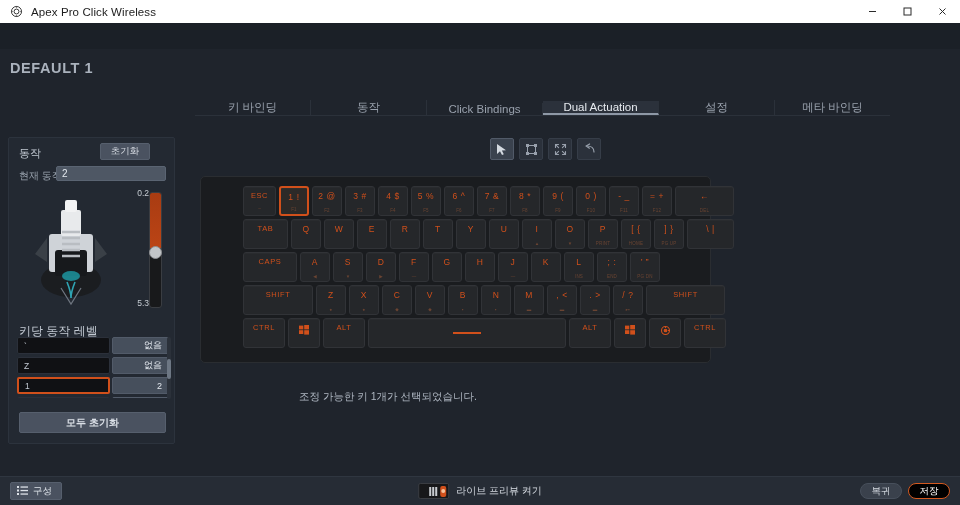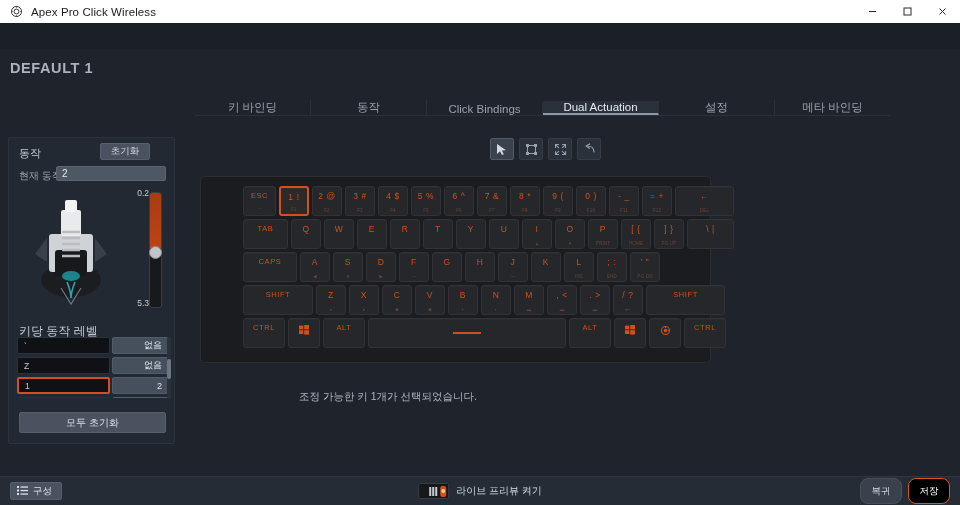--- a/index.html
+++ b/index.html
@@ -143,21 +143,21 @@
     background: #2b313a; border-radius: 2px;
   }
   .lp-scroll-thumb {
     position: absolute; top: 22px; left: 0; width: 4px; height: 20px;
     background: #6d7784; border-radius: 2px;
   }
   .lp-resetall {
     position: absolute; bottom: 10px; left: 10px; width: 147px; height: 21px;
     background: #4a5260; border: 1px solid #565f6d; border-radius: 2px;
     color: #dbe0e7; font-size: 10px;
-    display: flex; align-items: center; justify-content: center;
+    display: flex; align-items: center; justify-content: center; font-weight: bold;
   }
 
   
   .toolbar {
     position: absolute; top: 138px; left: 490px; display: flex; gap: 5px;
   }
   .tool {
     width: 24px; height: 22px; background: #2b313b; border: 1px solid #363d48;
     border-radius: 2px; display: flex; align-items: center; justify-content: center;
   }
@@ -229,21 +229,21 @@
   .toggle-bars i { display: block; width: 1.5px; height: 9px; background: #c9ccd1; }
   .toggle-dot {
     width: 11px; height: 11px; border-radius: 2px;
     background: #d1501b; margin-left: 1px;
     display: flex; align-items: center; justify-content: center;
   }
   .toggle-dot b { width: 4px; height: 4px; border-radius: 50%; background: #f5c39c; display:block; }
   .bb-live-label { font-size: 10px; color: #d6dbe2; }
   .bb-right { margin-left: auto; display: flex; gap: 6px; margin-right: 10px; }
   .bb-btn {
-    width: 42px; height: 26px; border-radius: 8px; font-size: 9.5px;
+    width: 42px; height: 16px; border-radius: 8px; font-size: 9.5px;
     display: flex; align-items: center; justify-content: center;
   }
   .bb-revert { background: #3a414c; border: 1px solid #474f5b; color: #d6dbe2; }
   .bb-save { background: #000000; border: 1px solid #d4591f; color: #ffffff; }
 </style>
 </head>
 <body>
 
 <div id="app">
 

